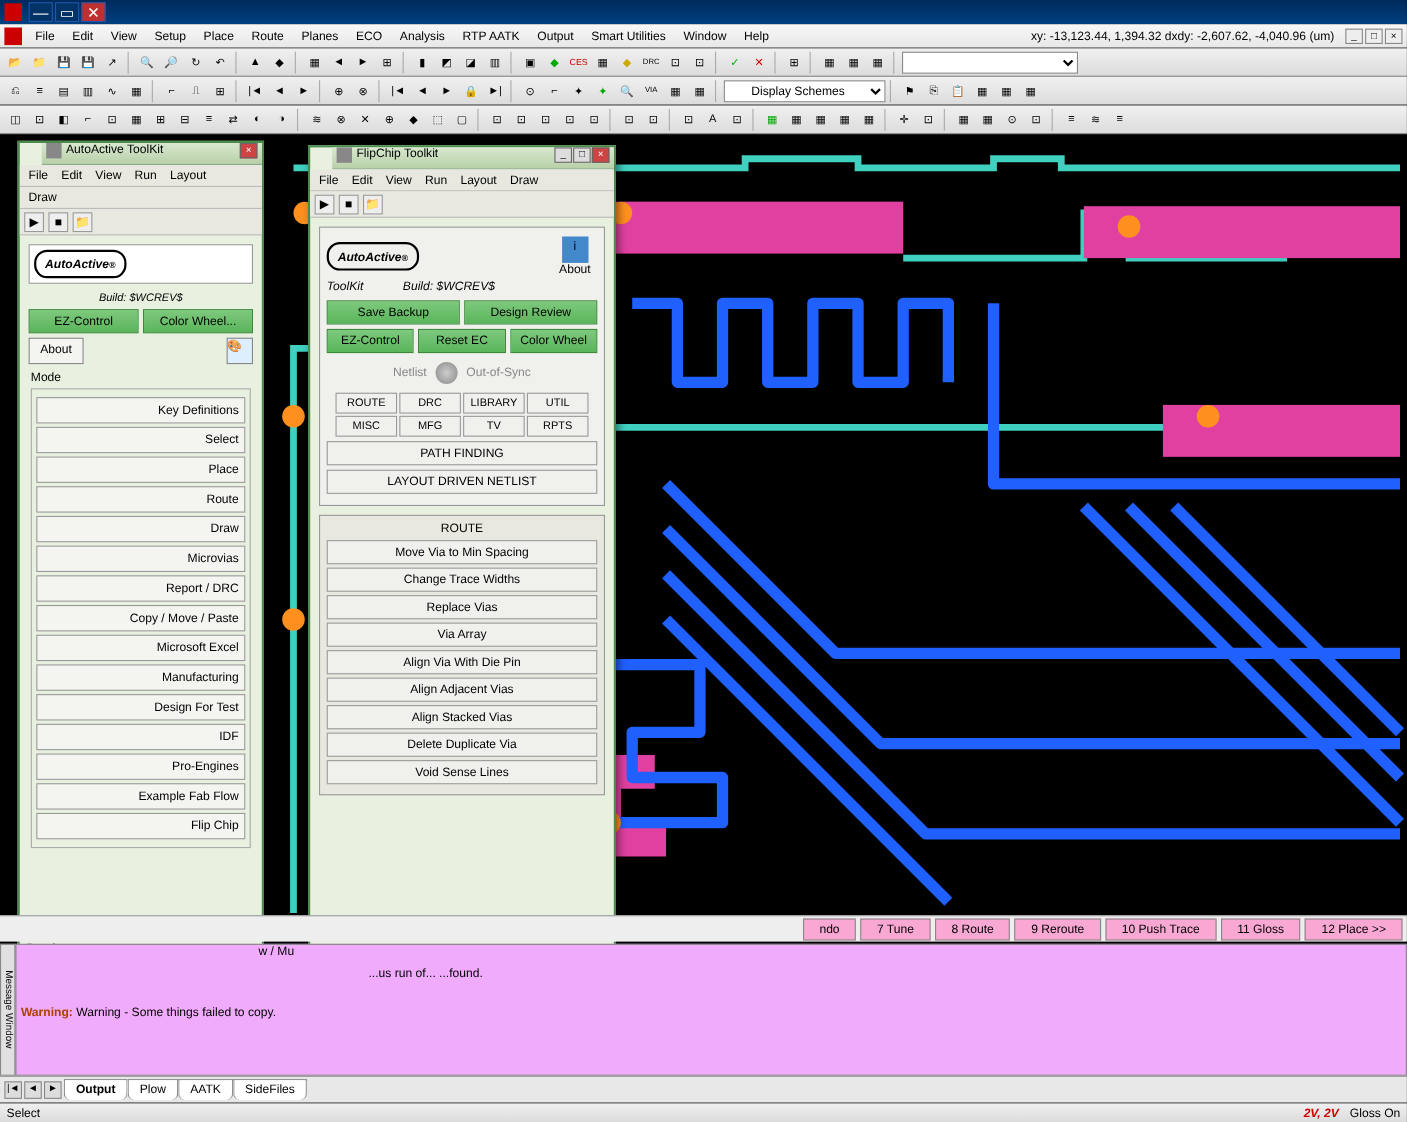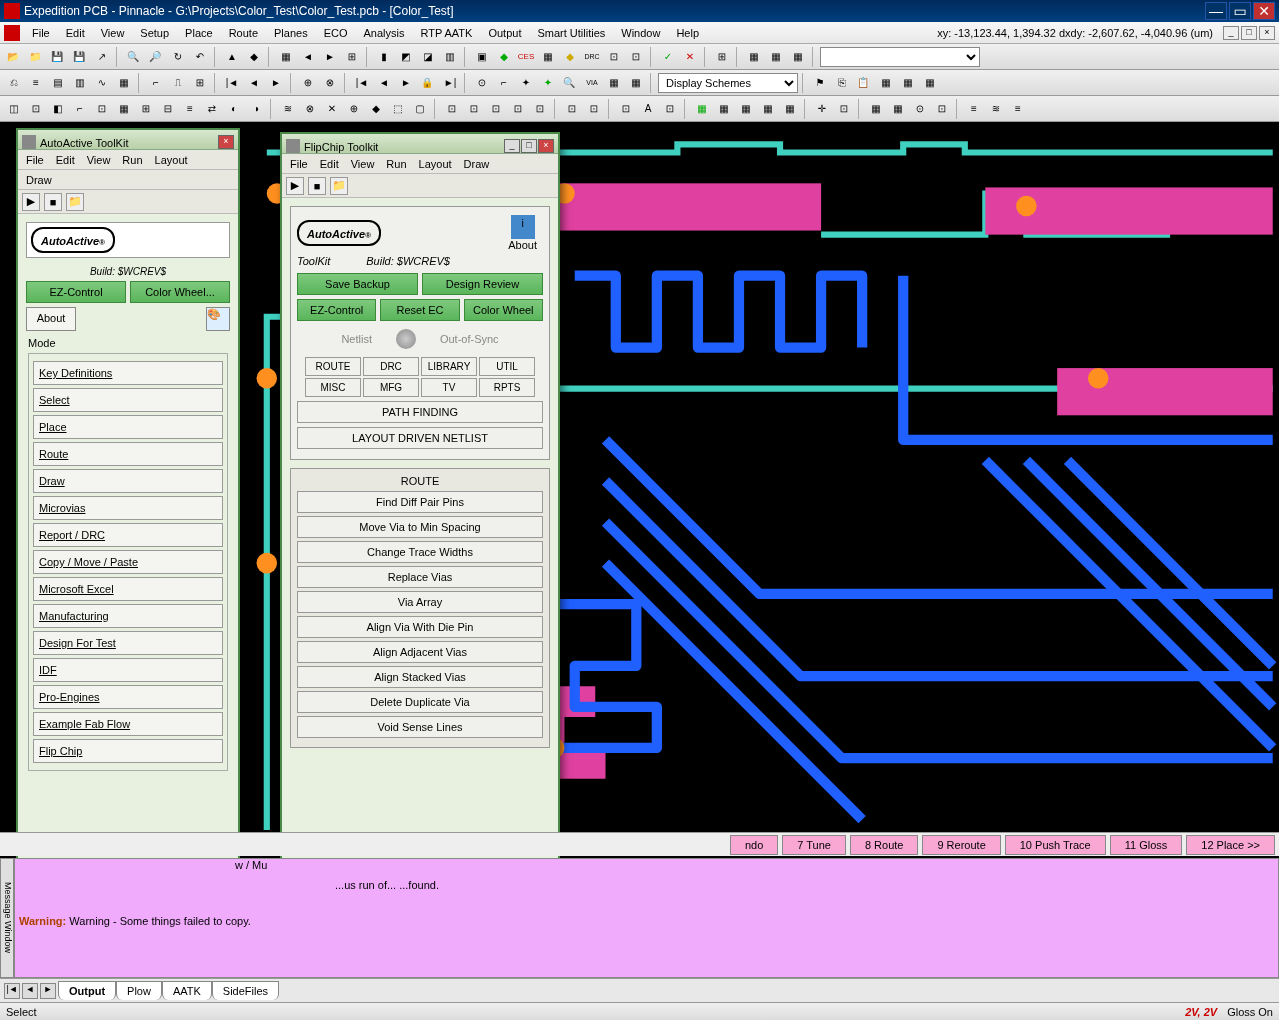--- a/index.html
+++ b/index.html
@@ -15,32 +15,32 @@
 
 .menubar { height: 22px; background: linear-gradient(#f8f8f8, #e8e8e8); display: flex; align-items: center; padding: 0 4px; border-bottom: 1px solid #aaa; }
 .menubar .menuitem { padding: 2px 8px; cursor: pointer; }
 .menubar .coords { margin-left: auto; font-size: 11px; padding-right: 8px; }
 .menubar .smallbtn { width: 16px; height: 14px; border: 1px solid #888; background: #eee; margin-left: 2px; font-size: 9px; text-align: center; cursor: pointer; }
 
 
 .toolbar { height: 26px; background: linear-gradient(#f0f0f0, #dcdcdc); border-bottom: 1px solid #999; display: flex; align-items: center; padding: 0 4px; gap: 2px; }
 .tbtn { width: 20px; height: 20px; border: 1px solid transparent; display: flex; align-items: center; justify-content: center; cursor: pointer; font-size: 10px; }
 .tsep { width: 4px; height: 20px; border-left: 1px solid #aaa; margin: 0 2px; }
-.tselect { height: 20px; border: 1px solid #888; background: #fff; padding: 0 3px; min-width: 140px; font-size: 11px; }
+.tselect { height: 20px; border: 1px solid #888; background: #fff; padding: 0 20px; min-width: 140px; font-size: 11px; }
 
 
 .canvas { position: absolute; left: 240px; top: 132px; right: 0; bottom: 190px; background: #000; overflow: hidden; }
 .canvas svg { width: 100%; height: 100%; }
 
 
 .floatwin { position: absolute; background: #e8f0e0; border: 2px solid #4a8a4a; box-shadow: 3px 3px 8px rgba(0,0,0,0.5); }
 .floatwin.win1 { left: 16px; top: 128px; width: 224px; height: 748px; }
 .floatwin.win2 { left: 280px; top: 132px; width: 280px; height: 764px; }
 
-.fw-title { height: 20px; background: linear-gradient(#d8e8d0, #b8d0a8); display: flex; align-items: flex-end; padding: 0 4px; font-size: 11px; border-bottom: 1px solid #8a8; }
+.fw-title { height: 20px; background: linear-gradient(#d8e8d0, #b8d0a8); display: flex; align-items: flex-start; padding: 0 4px; font-size: 11px; border-bottom: 1px solid #8a8; margin-left: 20px; }
 .fw-title .ic { width: 14px; height: 14px; background: #888; margin-right: 4px; }
 .fw-title .sp { flex: 1; }
 .fw-title .wb { width: 16px; height: 14px; border: 1px solid #666; background: #ddd; margin-left: 1px; font-size: 9px; text-align: center; cursor: pointer; }
 .fw-title .wb.cl { background: #c44; color: #fff; }
 
 .fw-menu { height: 20px; display: flex; align-items: center; padding: 0 2px; background: #e8e8e0; border-bottom: 1px solid #bbb; }
 .fw-menu span { padding: 2px 6px; cursor: pointer; font-size: 11px; }
 
 .fw-tb { height: 24px; display: flex; align-items: center; padding: 0 4px; gap: 4px; background: #e8e8e0; border-bottom: 1px solid #bbb; }
 .fw-tb .b { width: 18px; height: 18px; border: 1px solid #999; background: #eee; cursor: pointer; display: flex; align-items: center; justify-content: center; }
@@ -49,36 +49,36 @@
 .aa-header { background: #fff; border: 1px solid #999; margin: 8px; padding: 4px; display: flex; align-items: center; }
 .aa-logo { font-style: italic; font-weight: bold; font-size: 16px; color: #000; border: 2px solid #000; padding: 2px 8px; border-radius: 12px; }
 .aa-logo .tm { font-size: 8px; }
 .aa-about { margin-left: auto; padding: 2px 6px; cursor: pointer; font-size: 11px; text-align: center; }
 .aa-build { font-size: 10px; text-align: center; margin: 2px 8px; font-style: italic; }
 
 .btn-row { display: flex; gap: 4px; margin: 4px 8px; }
 .btn-grn { flex: 1; background: linear-gradient(#7ec97e, #5ab55a); border: 1px solid #3a8a3a; padding: 4px; text-align: center; cursor: pointer; font-size: 11px; }
 .btn-wht { flex: 1; background: #f4f4f0; border: 1px solid #888; padding: 4px; text-align: center; cursor: pointer; font-size: 11px; }
 
-.netlist-row { display: flex; align-items: center; justify-content: center; gap: 24px; margin: 8px; color: #888; font-size: 11px; }
+.netlist-row { display: flex; align-items: center; justify-content: center; gap: 8px; margin: 8px; color: #888; font-size: 11px; }
 .netlist-row .sync { width: 20px; height: 20px; border-radius: 50%; background: radial-gradient(#ccc, #888); }
 
 .tab-row { display: flex; gap: 2px; margin: 2px 8px; }
 .tab-btn { flex: 1; background: #f0f0ec; border: 1px solid #999; padding: 3px 2px; text-align: center; cursor: pointer; font-size: 10px; }
 
 .wide-btn { margin: 3px 8px; background: #f0f0ec; border: 1px solid #999; padding: 4px; text-align: center; cursor: pointer; font-size: 11px; }
 
 .section { margin: 8px; border: 1px solid #999; padding: 6px; background: #e8e8e0; }
 .section-label { text-align: center; font-size: 11px; margin-bottom: 4px; }
 .section .wide-btn { margin: 3px 0; }
 
 
 .mode-group { margin: 4px 10px; border: 1px solid #aaa; padding: 4px; }
 .mode-label { font-size: 11px; margin: 6px 10px 0; }
-.mode-btn { display: block; width: 100%; margin: 3px 0; padding: 5px; background: #f4f4f0; border: 1px solid #999; text-align: left; cursor: pointer; font-size: 11px; text-decoration: underline; }
+.mode-btn { display: block; width: 100%; margin: 3px 0; padding: 5px; background: #f4f4f0; border: 1px solid #999; text-align: right; cursor: pointer; font-size: 11px; }
 
 .fw-status { position: absolute; bottom: 2px; left: 4px; right: 4px; height: 18px; font-size: 11px; padding: 2px; }
 
 
 .snap-row { position: absolute; left: 0; right: 0; bottom: 164px; height: 24px; background: #eee; border-top: 1px solid #999; display: flex; align-items: center; padding-right: 4px; justify-content: flex-end; gap: 4px; }
 .snap-btn { padding: 3px 14px; background: #f9a8d4; border: 1px solid #888; cursor: pointer; font-size: 11px; }
 
 .msg-panel { position: absolute; left: 14px; right: 0; bottom: 42px; height: 120px; background: #f0abfc; border: 1px solid #888; padding: 4px; font-size: 11px; overflow: hidden; }
 .msg-panel .warn { color: #b04000; font-weight: bold; }
 .msg-vtab { position: absolute; left: 0; bottom: 42px; width: 14px; height: 120px; background: #e0e0e0; border: 1px solid #888; writing-mode: vertical-rl; font-size: 9px; text-align: center; }
@@ -90,21 +90,20 @@
 
 .statusbar { position: absolute; left: 0; right: 0; bottom: 0; height: 18px; background: linear-gradient(#f0f0f0, #dcdcdc); border-top: 1px solid #999; display: flex; align-items: center; padding: 0 6px; font-size: 11px; }
 .statusbar .rt { margin-left: auto; display: flex; gap: 10px; }
 .statusbar .layer { color: #c00; font-weight: bold; font-style: italic; }
 </style>
 </head>
 <body>
 
 <div class="titlebar">
   <div class="icon"></div>
-  <div class="title">Expedition PCB - Pinnacle - G:\Projects\Color_Test\Color_Test.pcb - [Color_Test]</div>
   <div class="winbtn">—</div>
   <div class="winbtn">▭</div>
   <div class="winbtn close">✕</div>
 </div>
 
 <div class="menubar">
   <div class="icon" style="width:16px;height:16px;background:#c00;margin-right:4px"></div>
   <span class="menuitem">File</span>
   <span class="menuitem">Edit</span>
   <span class="menuitem">View</span>
@@ -430,21 +429,20 @@
       <div class="tab-btn">MISC</div>
       <div class="tab-btn">MFG</div>
       <div class="tab-btn">TV</div>
       <div class="tab-btn">RPTS</div>
     </div>
     <div class="wide-btn" style="margin:4px 0">PATH FINDING</div>
     <div class="wide-btn" style="margin:4px 0">LAYOUT DRIVEN NETLIST</div>
   </div>
   <div class="section">
     <div class="section-label">ROUTE</div>
-    <div class="wide-btn">Find Diff Pair Pins</div>
     <div class="wide-btn">Move Via to Min Spacing</div>
     <div class="wide-btn">Change Trace Widths</div>
     <div class="wide-btn">Replace Vias</div>
     <div class="wide-btn">Via Array</div>
     <div class="wide-btn">Align Via With Die Pin</div>
     <div class="wide-btn">Align Adjacent Vias</div>
     <div class="wide-btn">Align Stacked Vias</div>
     <div class="wide-btn">Delete Duplicate Via</div>
     <div class="wide-btn">Void Sense Lines</div>
   </div>

